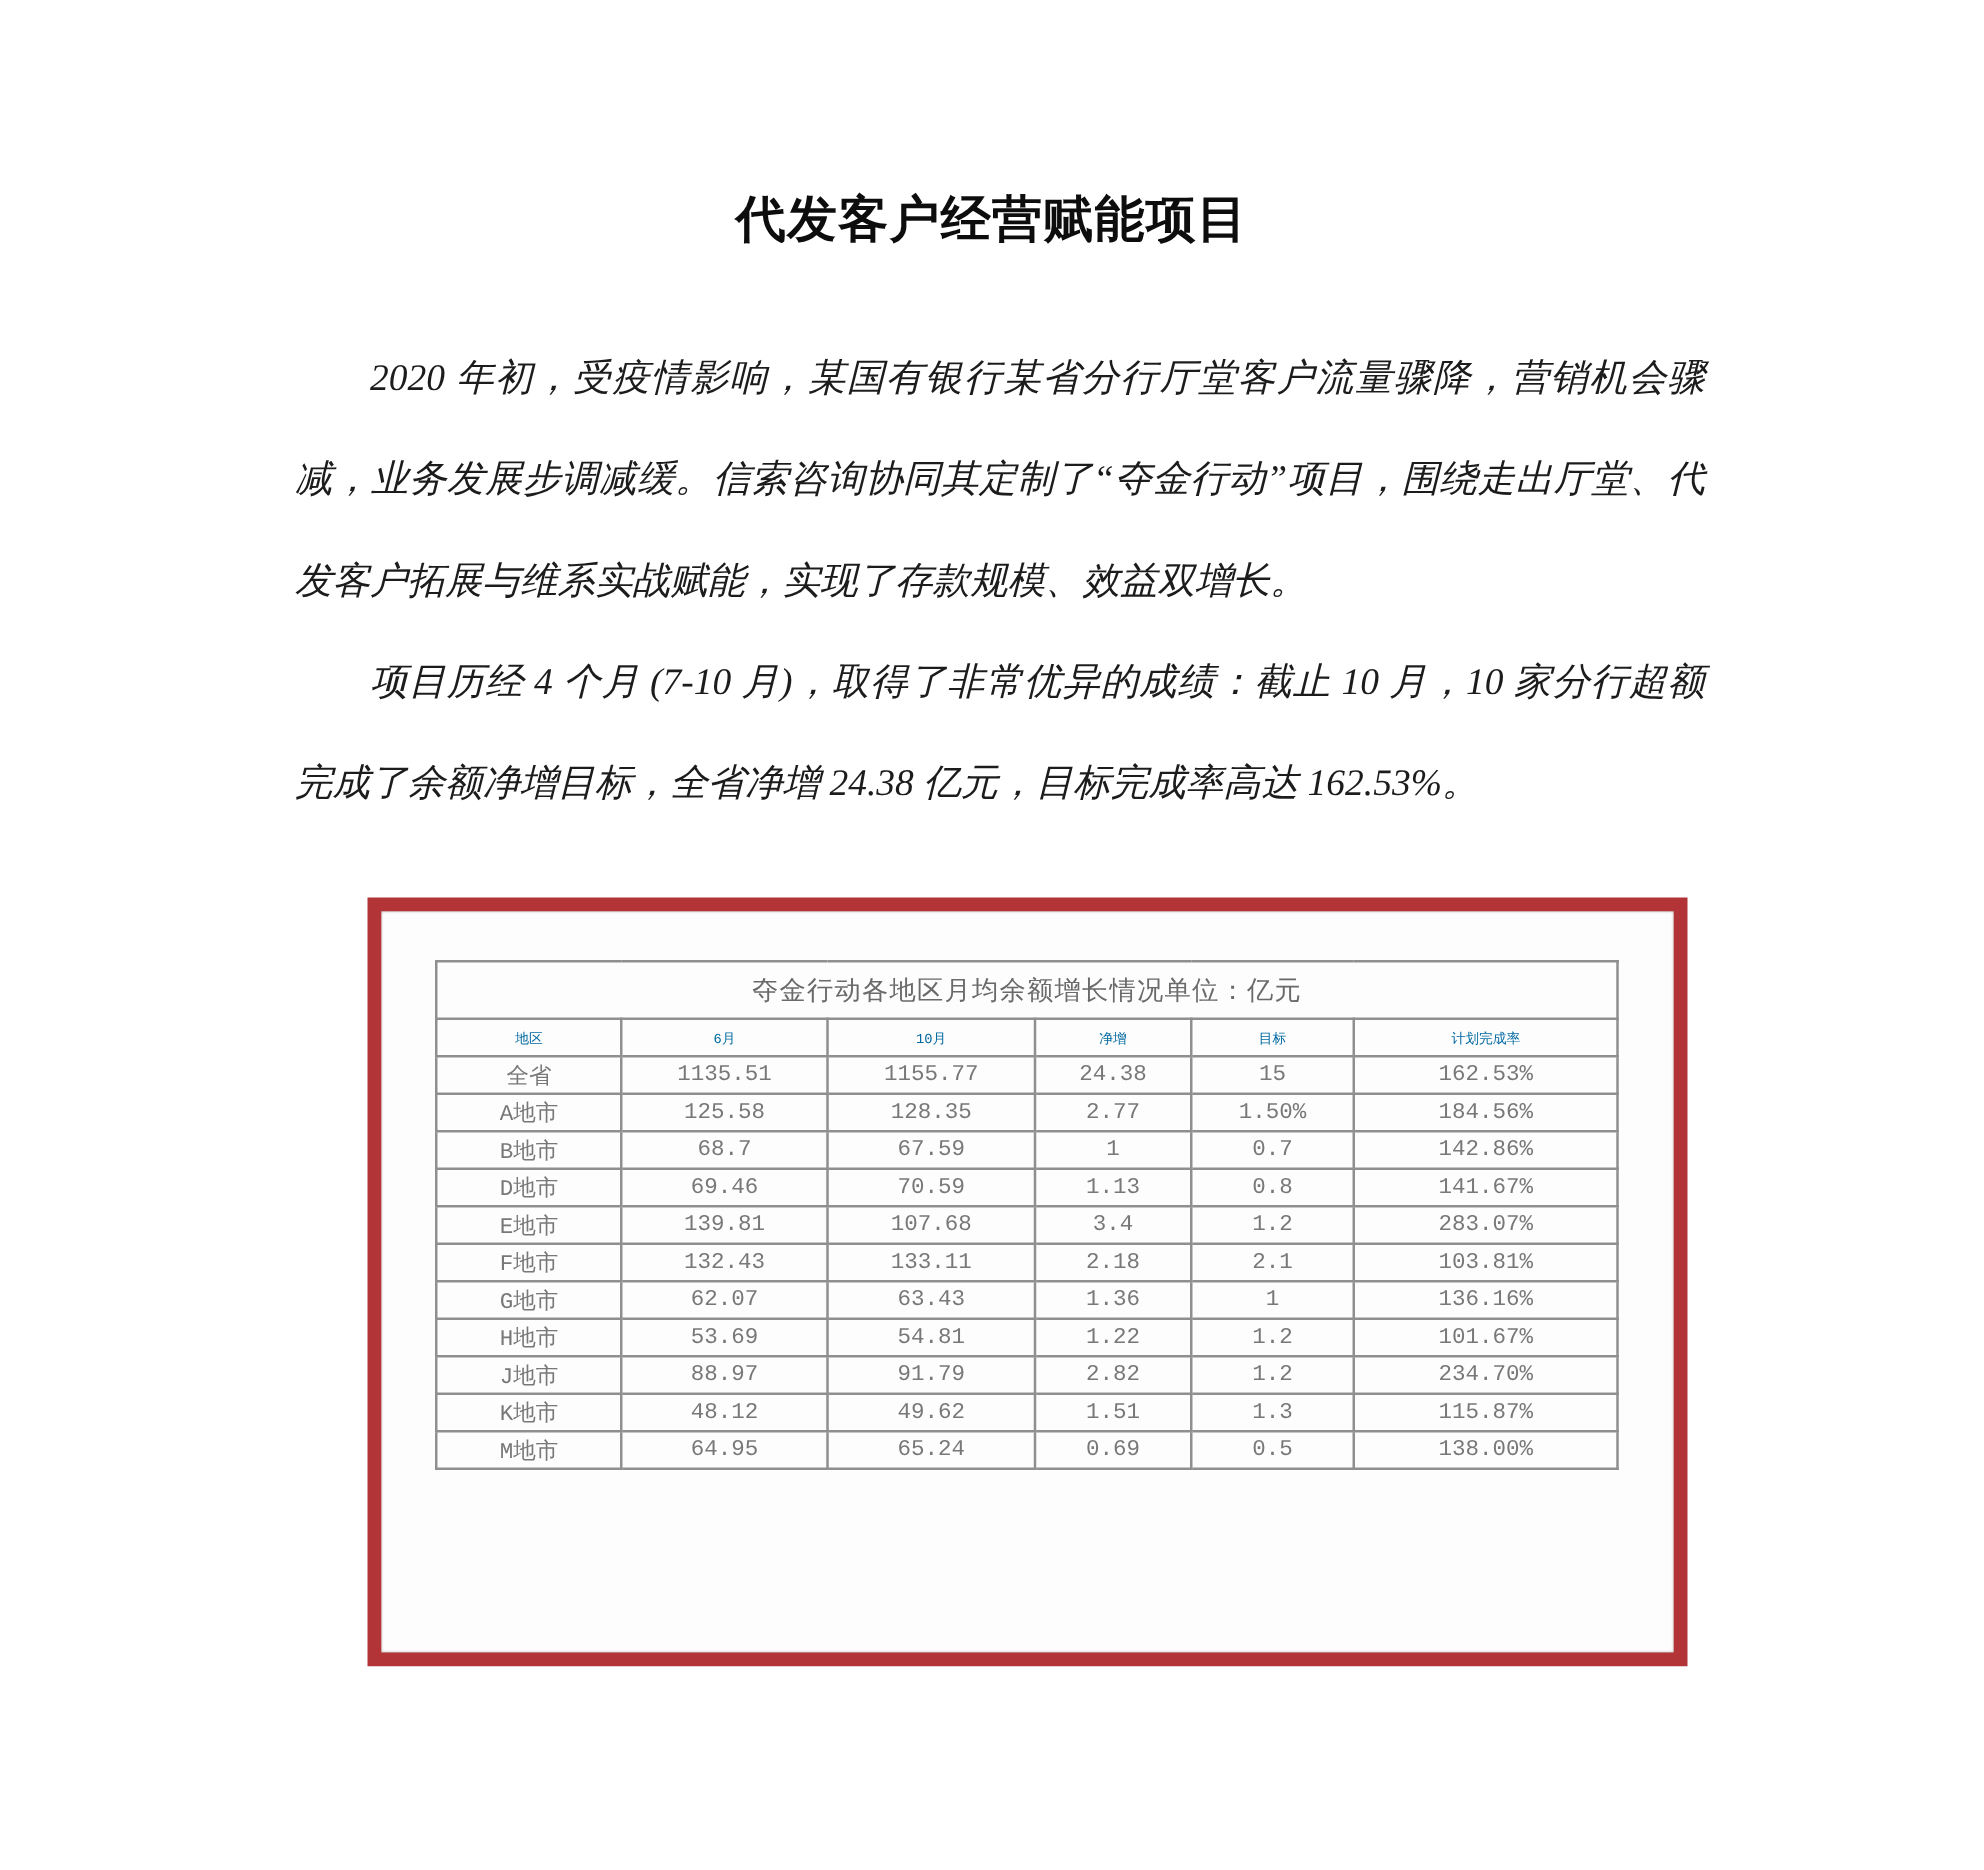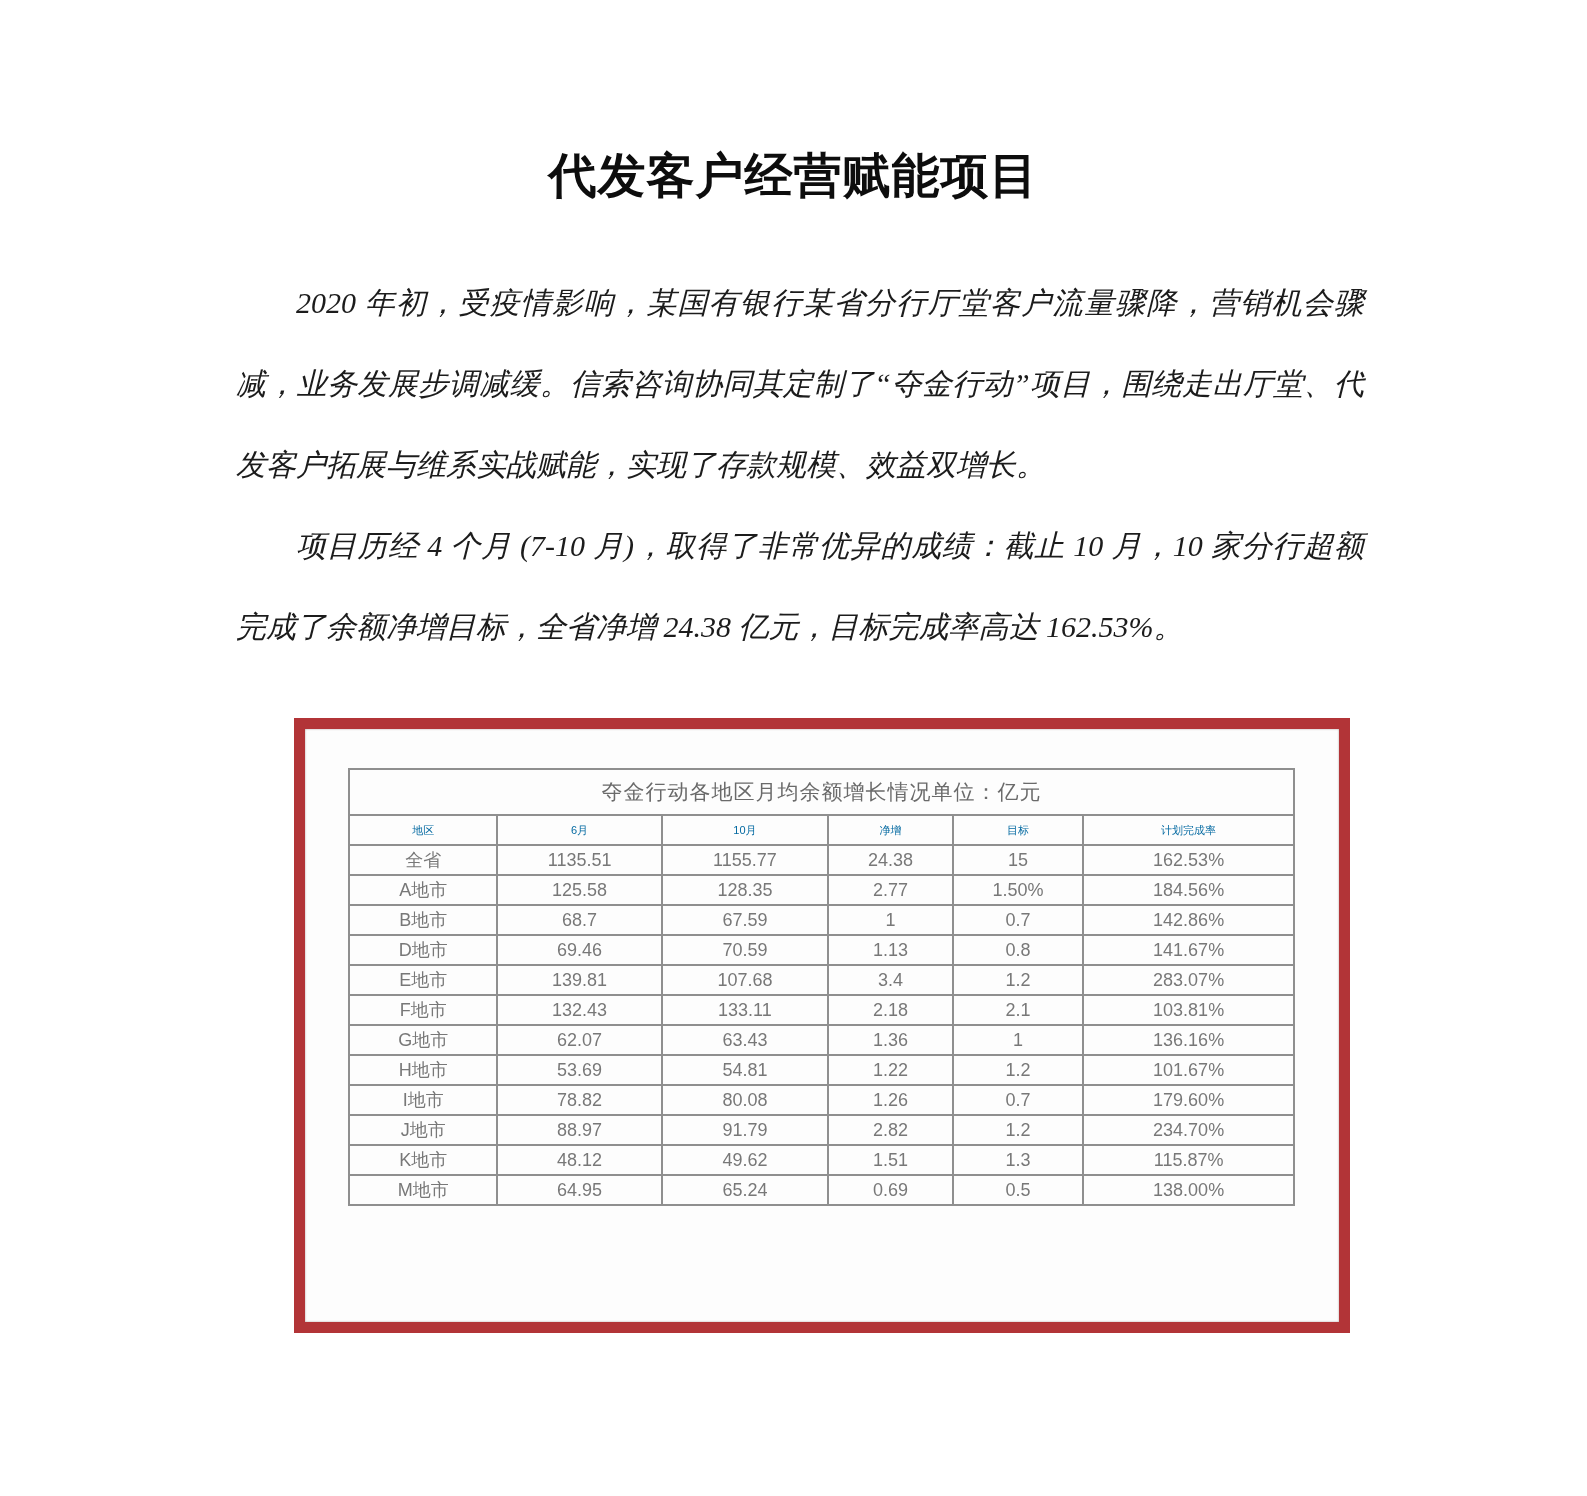--- a/index.html
+++ b/index.html
@@ -11,21 +11,21 @@
   body {
     font-family: "Liberation Serif", "DejaVu Serif", serif;
     color: #1c1c1c;
     position: relative;
     height: 1496px;
     overflow: hidden;
   }
   .doc-title {
     margin: 148px 0 0 0;
     font-family: "Liberation Sans", "DejaVu Sans", sans-serif;
-    font-size: 48px;
+    font-size: 40px;
     line-height: 56px;
     font-weight: bold;
     text-align: center;
     color: #0d0d0d;
     letter-spacing: 1px;
   }
   .body-text {
     width: 1128px;
     margin: 58px 0 0 236px;
     font-style: italic;
@@ -45,21 +45,21 @@
     margin: 51px 0 0 294px;
     border: 11px solid #b23437;
     background: #fdfdfd;
     box-shadow: inset 0 0 2px rgba(60,20,20,0.45);
     padding: 39px 44px 34px 43px;
   }
   table.data-table {
     width: 100%;
     border-collapse: collapse;
     table-layout: fixed;
-    font-family: Liberation Sans, sans-serif;
+    font-family: Liberation Mono, monospace;
     color: #757575;
     padding-left: 29px;
   }
   table.data-table td, table.data-table th {
     border: 2px solid #8f8f8f;
     text-align: center;
     vertical-align: middle;
     padding: 0;
     font-weight: normal;
     overflow: hidden;
@@ -175,28 +175,20 @@
         </tr>
         <tr>
           <td>H地市</td>
           <td>53.69</td>
           <td>54.81</td>
           <td>1.22</td>
           <td>1.2</td>
           <td>101.67%</td>
         </tr>
         <tr>
-          <td>I地市</td>
-          <td>78.82</td>
-          <td>80.08</td>
-          <td>1.26</td>
-          <td>0.7</td>
-          <td>179.60%</td>
-        </tr>
-        <tr>
           <td>J地市</td>
           <td>88.97</td>
           <td>91.79</td>
           <td>2.82</td>
           <td>1.2</td>
           <td>234.70%</td>
         </tr>
         <tr>
           <td>K地市</td>
           <td>48.12</td>

